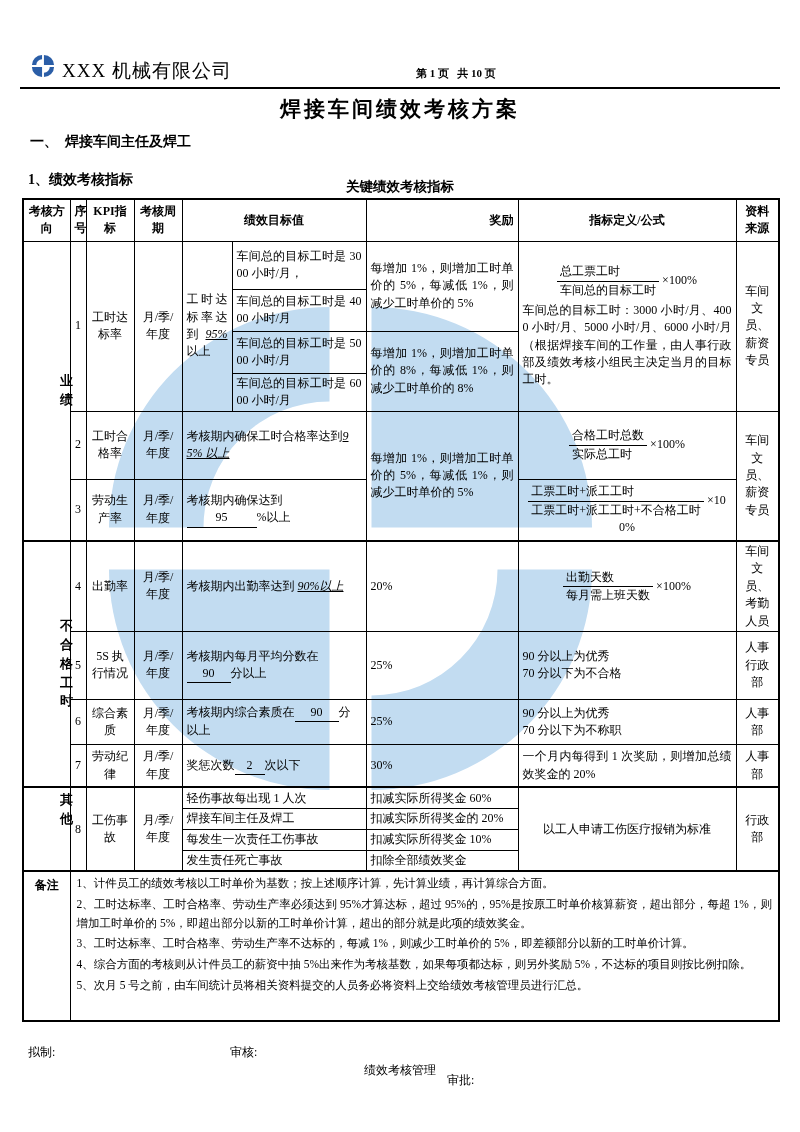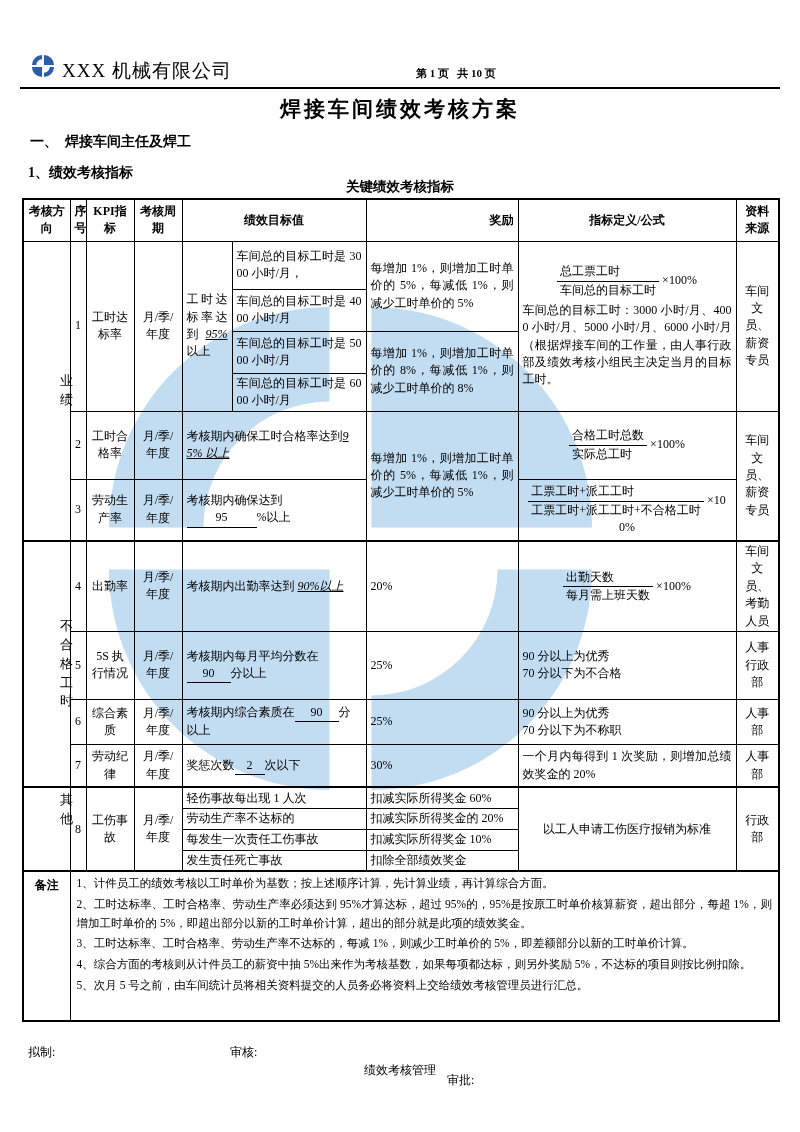--- a/index.html
+++ b/index.html
@@ -7,34 +7,34 @@
     font-family:"Liberation Serif","DejaVu Serif",serif; }
   body { position:relative; overflow:hidden; }
 
   
   .logo { position:absolute; left:31px; top:54px; width:24px; height:24px; }
   .company { position:absolute; left:62px; top:58px; font-size:19px; letter-spacing:1px; }
   .pageinfo { position:absolute; left:416px; top:66px; font-size:11px; font-weight:bold; white-space:pre; }
   .rule { position:absolute; left:20px; top:87px; width:760px; height:2px; background:#000; }
   .title { position:absolute; left:0; top:95px; width:100%; text-align:center; font-size:21px; font-weight:bold; letter-spacing:3px; }
   .sec1 { position:absolute; left:30px; top:133px; font-size:14px; font-weight:bold; white-space:pre; }
-  .sec2 { position:absolute; left:28px; top:164px; font-size:14px; font-weight:bold;text-align:center; }
+  .sec2 { position:absolute; left:28px; top:171px; font-size:14px; font-weight:bold;text-align:center; }
   .ttitle { position:absolute; left:0; top:178px; width:100%; text-align:center; font-size:13.5px; font-weight:bold; }
 
   
   .watermark { position:absolute; left:88px; top:286px; width:525px; height:525px; z-index:0; }
 
   
   .tablewrap { position:absolute; left:22px; top:198px; z-index:1; }
   table { border-collapse:collapse; table-layout:fixed; width:756px; border:2px solid #000; background:transparent; }
   td { border:1px solid #000; font-size:12px; line-height:1.45; padding:1px 4px; vertical-align:middle; word-break:break-all; background:transparent; }
   .th { text-align:center; font-weight:bold; }
   .c { text-align:center; }
   .just { text-align:justify; }
-  .cat { text-align:center; font-weight:normal; font-size:13px;padding-left:36px; }
+  .cat { text-align:center; font-weight:bold; font-size:13px;padding-left:36px; }
   .vtop { vertical-align:top; padding-top:3px; }
   tr.sec td { border-top:2px solid #000; }
   .u { text-decoration:underline;font-style:italic; }
   .blank { display:inline-block; border-bottom:1px solid #000; text-align:center; }
   .w70 { min-width:70px; } .w48 { min-width:44px; } .w36 { min-width:30px; }
   .frac { display:inline-block; vertical-align:middle; text-align:left; margin-right:3px; }
   .fnum { display:block; border-bottom:1px solid #000; padding:0 3px; }
   .fden { display:block; padding:0 3px; }
   .fwrap { text-align:center; }
   .fnote { text-align:justify; margin-top:3px; }
@@ -239,21 +239,21 @@
     <td class="cat vtop" rowspan="4">其他</td>
     <td class="c" rowspan="4">8</td>
     <td class="c" rowspan="4">工伤事故</td>
     <td class="c" rowspan="4">月/季/年度</td>
     <td colspan="2">轻伤事故每出现 1 人次</td>
     <td>扣减实际所得奖金 60%</td>
     <td class="c" rowspan="4">以工人申请工伤医疗报销为标准</td>
     <td class="c" rowspan="4">行政部</td>
   </tr>
   <tr style="height:21px">
-    <td colspan="2">劳动生产率不达标的</td>
+    <td colspan="2">焊接车间主任及焊工</td>
     <td>扣减实际所得奖金的 20%</td>
   </tr>
   <tr style="height:21px">
     <td colspan="2">每发生一次责任工伤事故</td>
     <td>扣减实际所得奖金 10%</td>
   </tr>
   <tr style="height:21px">
     <td colspan="2">发生责任死亡事故</td>
     <td>扣除全部绩效奖金</td>
   </tr>

